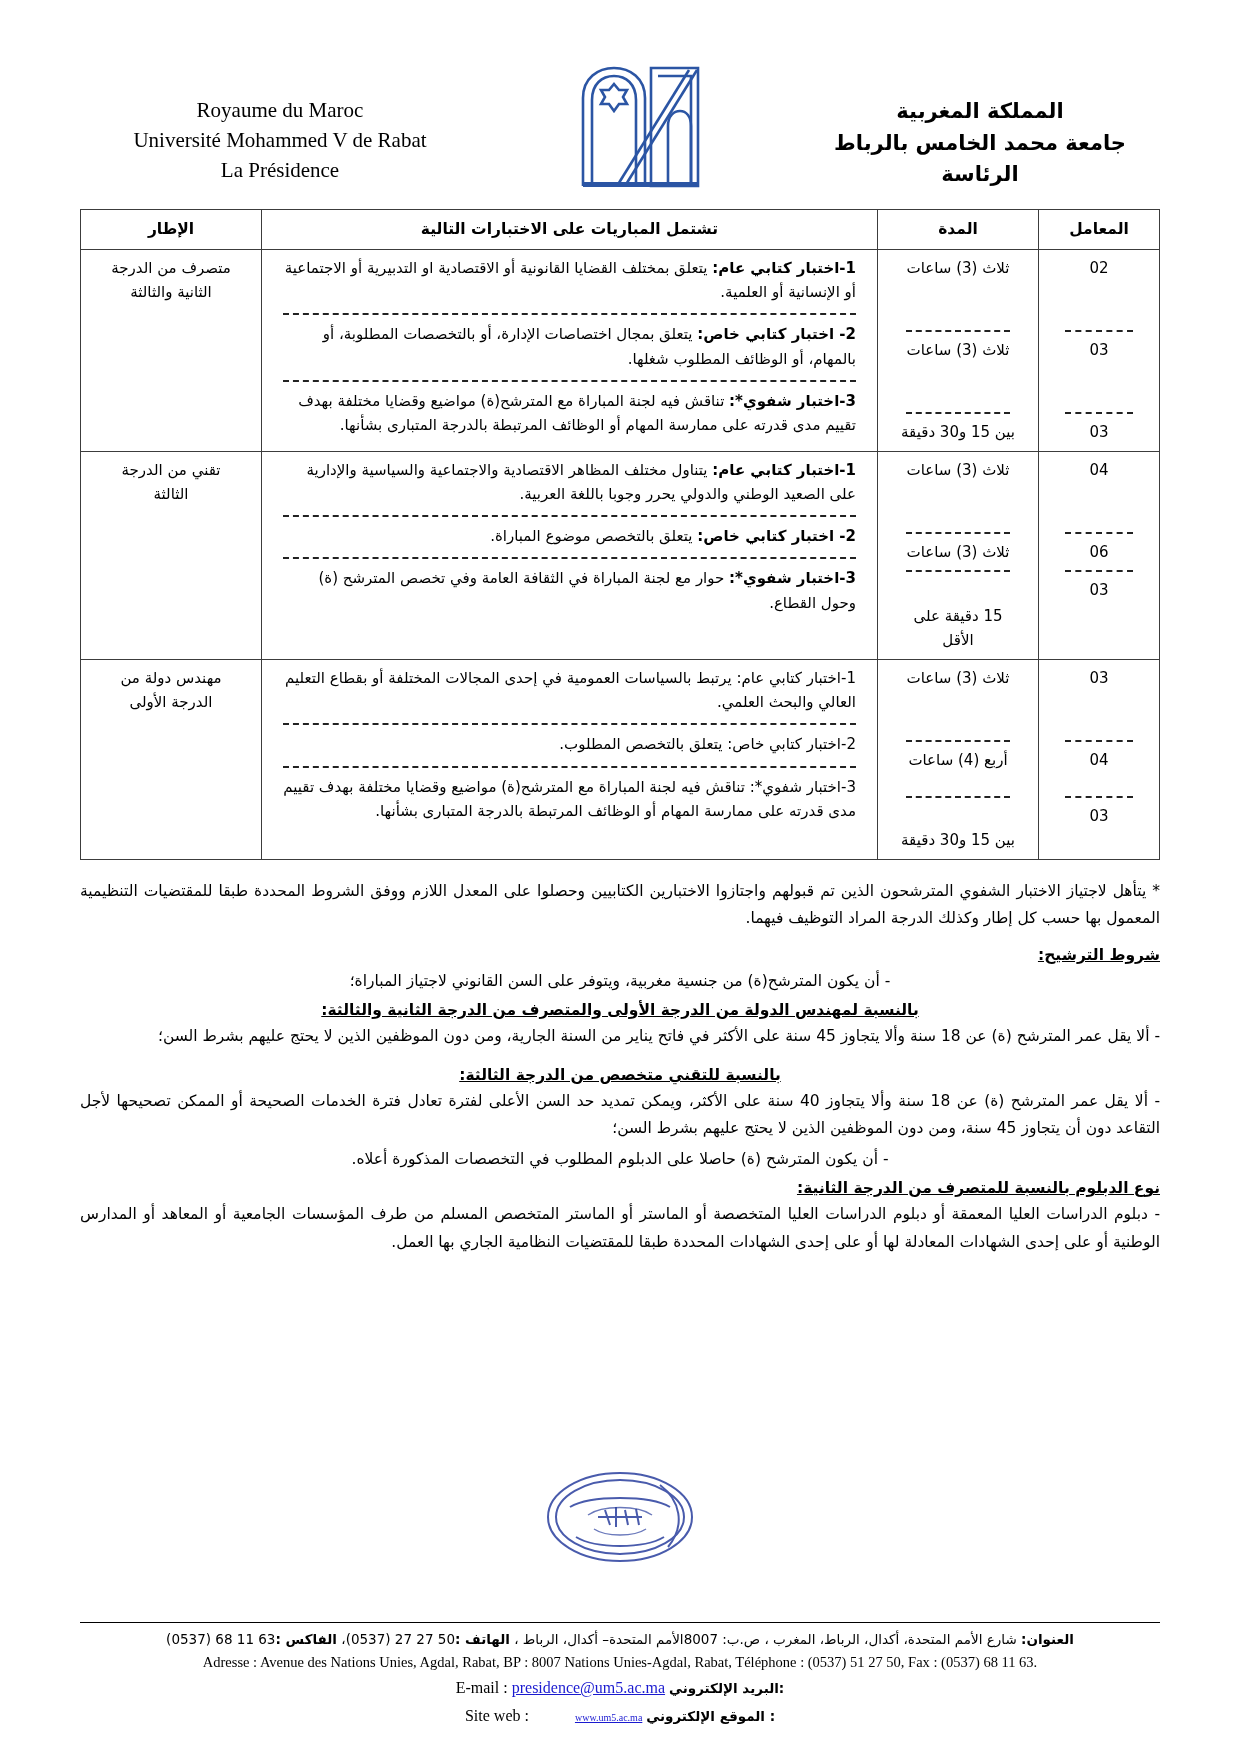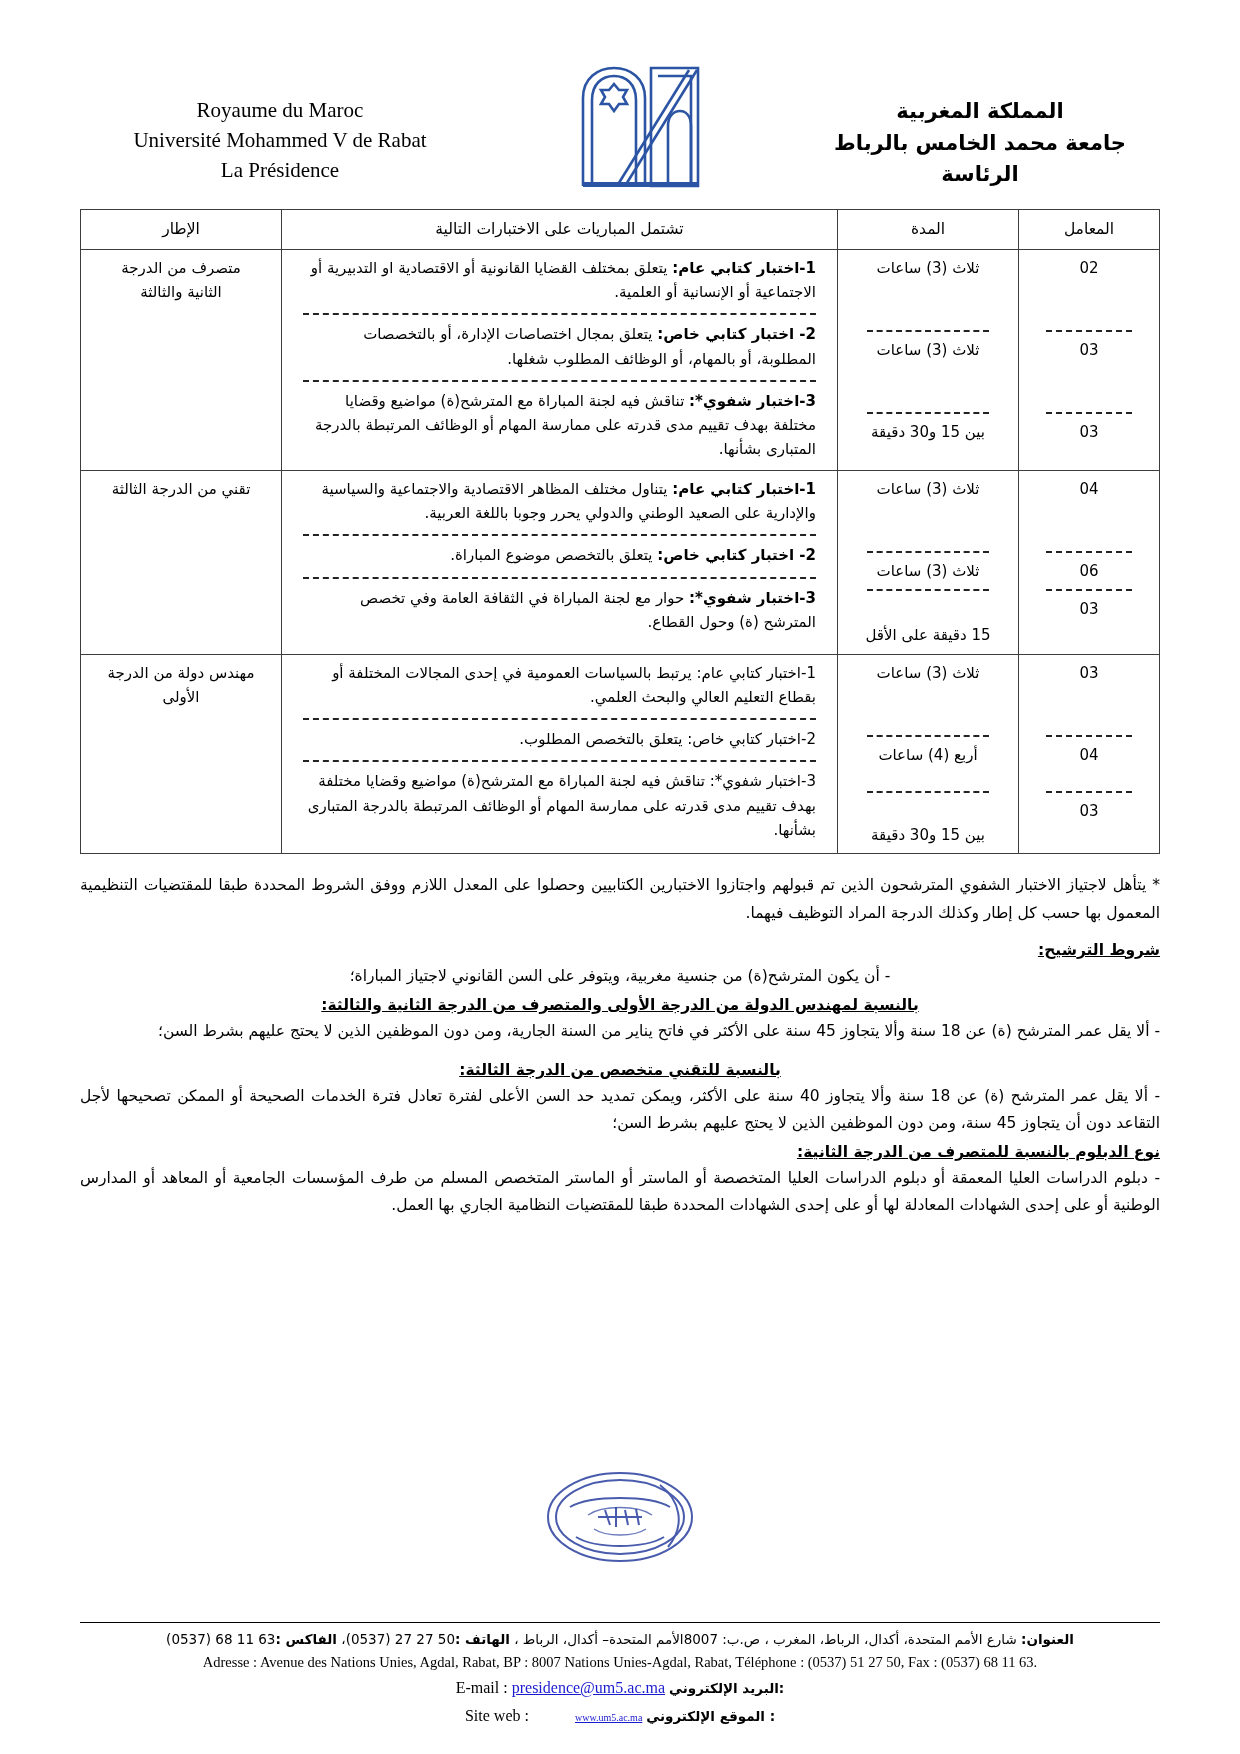--- a/index.html
+++ b/index.html
@@ -69,23 +69,23 @@
   table.exam-table td {
     border: 1px solid #3c3c3c;
     vertical-align: top;
     padding: 6px 21px;
     font-family: "DejaVu Sans", "Liberation Sans", sans-serif;
     font-size: 15px;
     line-height: 1.62;
   }
   table.exam-table th {
     text-align: center;
-    font-weight: normal;
+    font-weight: bold;
     font-size: 15.5px;
-    padding: 7px 16px;
+    padding: 7px 6px;
   }
   .col-frame  { width: 168px; text-align: center; }
   .col-tests  { width: auto;  text-align: right;  }
   .col-dur    { width: 148px; text-align: center; }
   .col-coef   { width: 108px; text-align: center; }
 
   .frame-cell { text-align: center; vertical-align: middle; font-size: 15px; line-height: 1.7;}
   .test-block { padding-bottom: 2px; }
   .test-block b { font-weight: bold; }
   .sep {
@@ -358,20 +358,21 @@
 
   <div class="conditions-wrap">
     <div class="section-title">شروط الترشيح:</div>
     <div class="bullet" style="text-align:center">- أن يكون المترشح(ة) من جنسية مغربية، ويتوفر على السن القانوني لاجتياز المباراة؛</div>
 
     <div class="sub-title">بالنسبة لمهندس الدولة من الدرجة الأولى والمتصرف من الدرجة الثانية والثالثة:</div>
     <div class="bullet">- ألا يقل عمر المترشح (ة) عن 18 سنة وألا يتجاوز 45 سنة على الأكثر في فاتح يناير من السنة الجارية، ومن دون الموظفين الذين لا يحتج عليهم بشرط السن؛</div>
 
     <div class="sub-title" style="margin-top:16px">بالنسبة للتقني متخصص من الدرجة الثالثة:</div>
     <div class="bullet">- ألا يقل عمر المترشح (ة) عن 18 سنة وألا يتجاوز 40 سنة على الأكثر، ويمكن تمديد حد السن الأعلى لفترة تعادل فترة الخدمات الصحيحة أو الممكن تصحيحها لأجل التقاعد دون أن يتجاوز 45 سنة، ومن دون الموظفين الذين لا يحتج عليهم بشرط السن؛</div>
+    <div class="bullet" style="text-align:center">- أن يكون المترشح (ة) حاصلا على الدبلوم المطلوب في التخصصات المذكورة أعلاه.</div>
 
     <div class="section-title" style="margin-top:6px">نوع الدبلوم بالنسبة للمتصرف من الدرجة الثانية:</div>
     <div class="bullet">- دبلوم الدراسات العليا المعمقة أو دبلوم الدراسات العليا المتخصصة أو الماستر أو الماستر المتخصص المسلم من طرف المؤسسات الجامعية أو المعاهد أو المدارس الوطنية أو على إحدى الشهادات المعادلة لها أو على إحدى الشهادات المحددة طبقا للمقتضيات النظامية الجاري بها العمل.</div>
   </div>
 
   <div class="stamp">
     <svg width="220" height="130" viewBox="0 0 220 130">
       <g fill="none" stroke="#2a3f9e" stroke-width="2" opacity="0.85">
         <ellipse cx="110" cy="62" rx="72" ry="44"></ellipse>
         <ellipse cx="110" cy="62" rx="64" ry="37"></ellipse>

